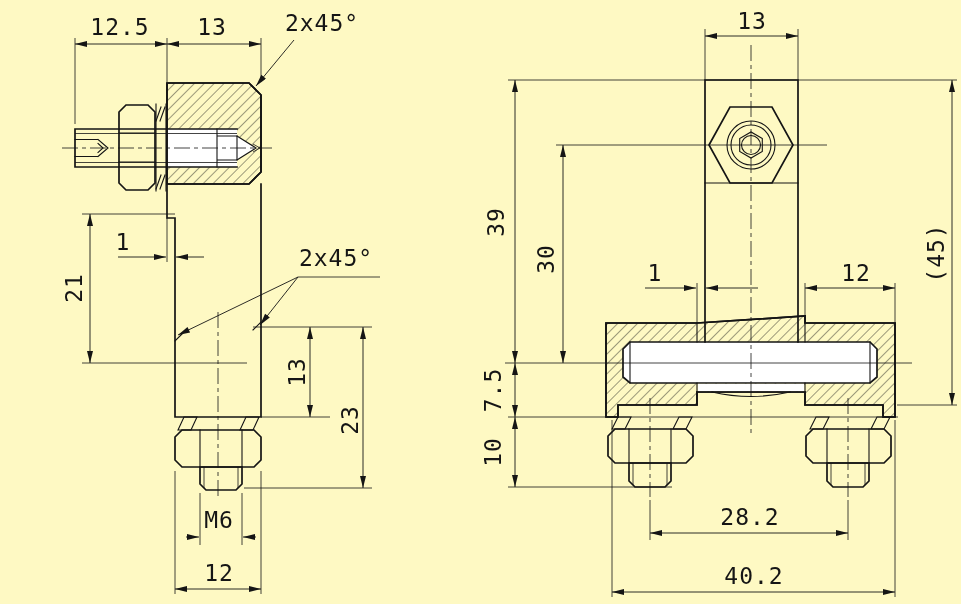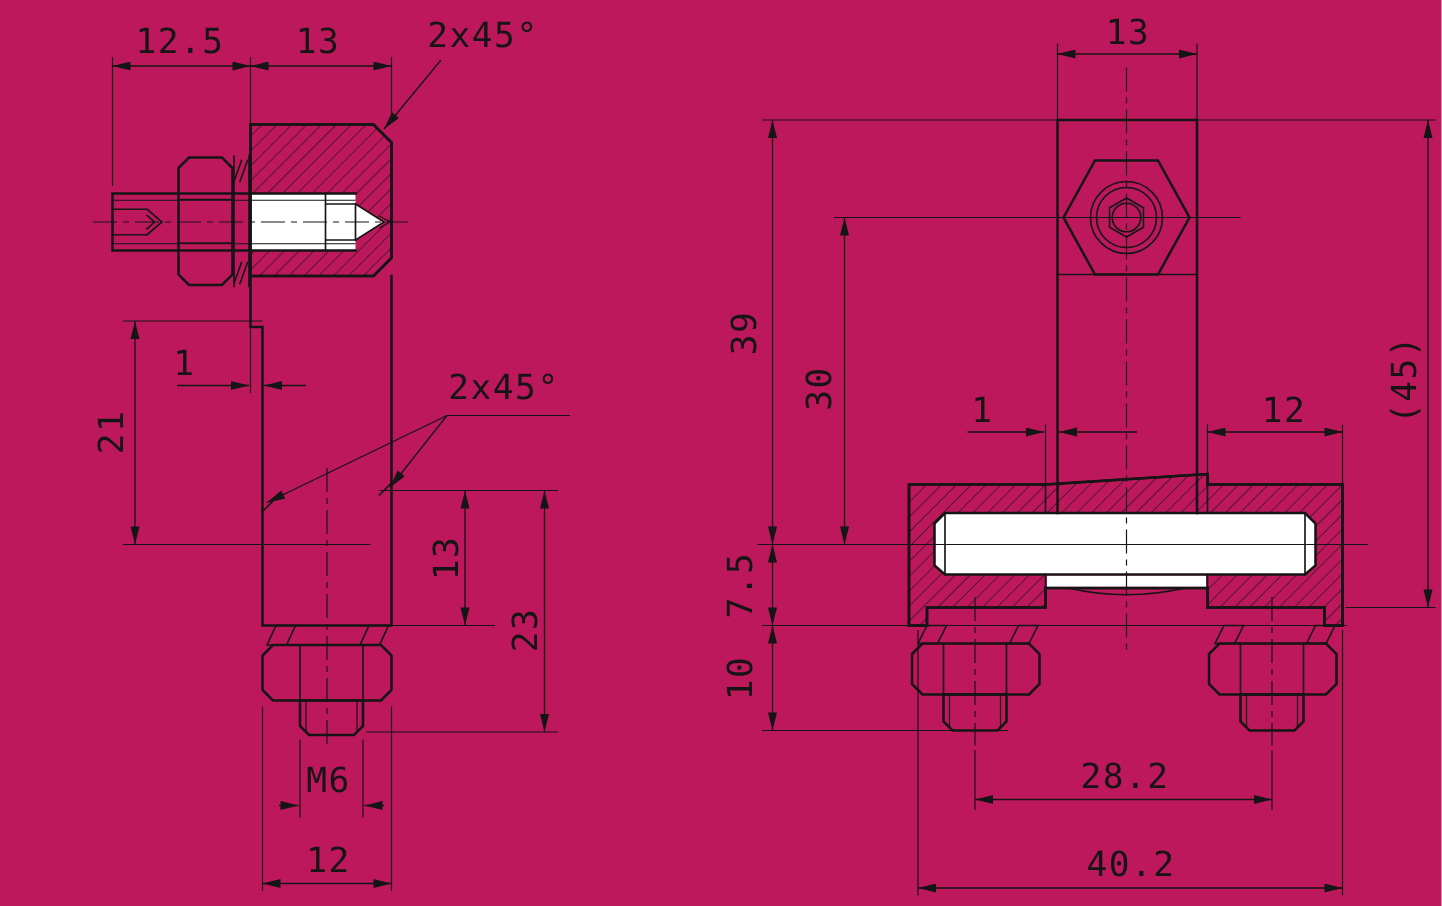--- a/index.html
+++ b/index.html
@@ -1,16 +1,16 @@
 <!DOCTYPE html>
 <html><head>
 <meta charset="utf-8">
 <style>
   html,body{margin:0;padding:0;background:#e8e8e8;}
-  .page{width:961px;height:604px;background:#be185d;position:relative;margin:0 auto;
+  .page{width:961px;height:604px;background:#fef9c3;position:relative;margin:0 auto;
         font-family:"DejaVu Sans Mono", monospace;}
   svg{display:block;}
   .thick{stroke:#151515;stroke-width:1.7;fill:none;stroke-linecap:square;stroke-linejoin:miter;}
   .med{stroke:#151515;stroke-width:1.1;fill:none;stroke-linecap:square;}
   .thin{stroke:#151515;stroke-width:0.8;fill:none;stroke-linecap:butt;}
   .dim{stroke:#151515;stroke-width:0.9;fill:none;}
   .cl{stroke:#151515;stroke-width:0.8;fill:none;stroke-dasharray:16 4 4 4;}
   .hatchfill{fill:url(#hatch);stroke:#151515;stroke-width:1.7;stroke-linejoin:miter;}
   .outline-only{fill:none;stroke:#151515;stroke-width:1.7;stroke-linejoin:miter;}
   .whitefill{fill:#ffffff;stroke:none;}

